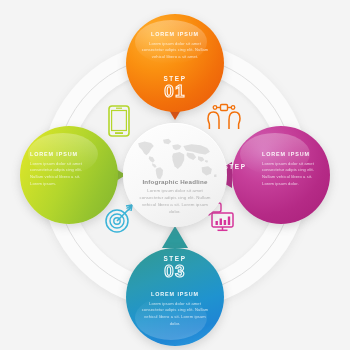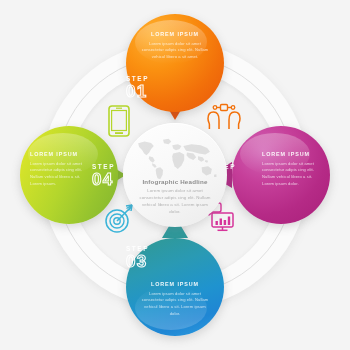--- a/index.html
+++ b/index.html
@@ -129,20 +129,21 @@
   }
   .pin-body {
     font-size: 4.1px;
     color: rgba(255,255,255,0.72);
     line-height: 1.6;
     letter-spacing: 0.1px;
   }
   .step-block {
     position: absolute;
     z-index: 4;
+    text-align: center;
   }
   .step-word {
     font-size: 6.4px;
     font-weight: bold;
     letter-spacing: 1.6px;
     color: rgba(255,255,255,0.95);
     line-height: 1;
     margin-bottom: 1px;
   }
   .step-num {
@@ -185,21 +186,21 @@
     filter: drop-shadow(-2px 2px 3px rgba(90,90,90,0.20));
   }
   #pin-02 .gloss {
     left: 8px; top: 7px; width: 70px; height: 42px;
     background: linear-gradient(180deg, rgba(255,255,255,0.28), rgba(255,255,255,0));
   }
   #pin-02 .content { left: 30px; top: 26px; width: 60px; text-align: left; }
   #pin-02 .step-block { left: -19px; top: 38px; width: 44px; }
 
   
-  #pin-03 { left: 126px; top: 238px; }
+  #pin-03 { left: 126px; top: 248px; }
   #pin-03 .bulb {
     background: radial-gradient(circle at 28% 76%, #2fb6e0 0%, #219dd4 30%, #1a80c6 64%, #1b6fb8 100%);
   }
   #pin-03 .tip {
     left: 36px; top: -22px;
     border-width: 0 13px 22px 13px;
     border-color: transparent transparent #2e9a9c transparent;
     filter: drop-shadow(0 -2px 3px rgba(90,90,90,0.20));
   }
   #pin-03 .bulb.teal-mix {
@@ -291,24 +292,20 @@
   </div>
 
   <div class="pin" id="pin-04">
     <div class="tip"></div>
     <div class="bulb"></div>
     <div class="gloss"></div>
     <div class="content">
       <div class="pin-title">LOREM IPSUM</div>
       <div class="pin-body">Lorem ipsum dolor sit amet consectetur adipis cing elit. Nullam vehicul libero a sit. Lorem ipsum.</div>
     </div>
-    <div class="step-block">
-      <div class="step-word">STEP</div>
-      <div class="step-num">04</div>
-    </div>
   </div>
 
   <div class="center-disc">
     <svg class="center-map" viewBox="0 0 200 100">
       <g fill="#b9b9b9">
 
         <path d="M20 16 L34 12 L48 15 L54 22 L48 28 L44 36 L38 42 L33 38 L28 30 L22 24 Z"></path>
         <path d="M44 44 L52 46 L56 53 L52 58 L46 54 L43 49 Z"></path>
 
         <path d="M50 59 L57 62 L60 67 L56 69 L51 64 Z"></path>

